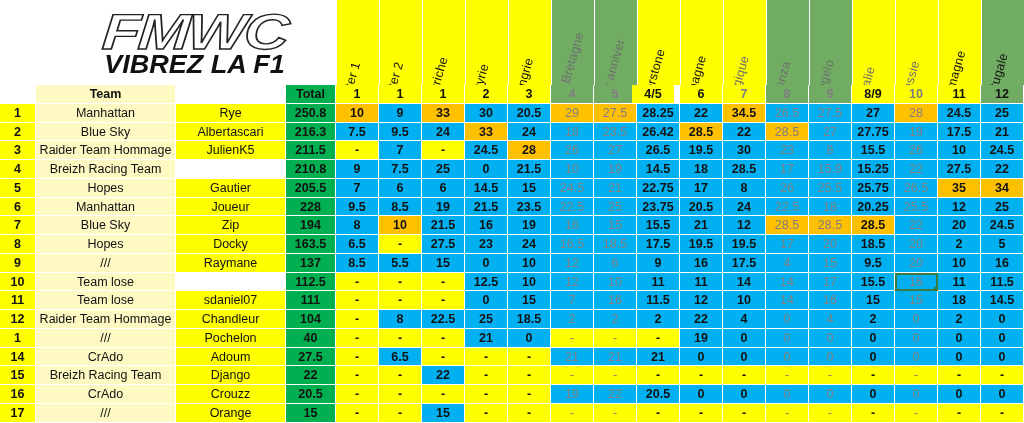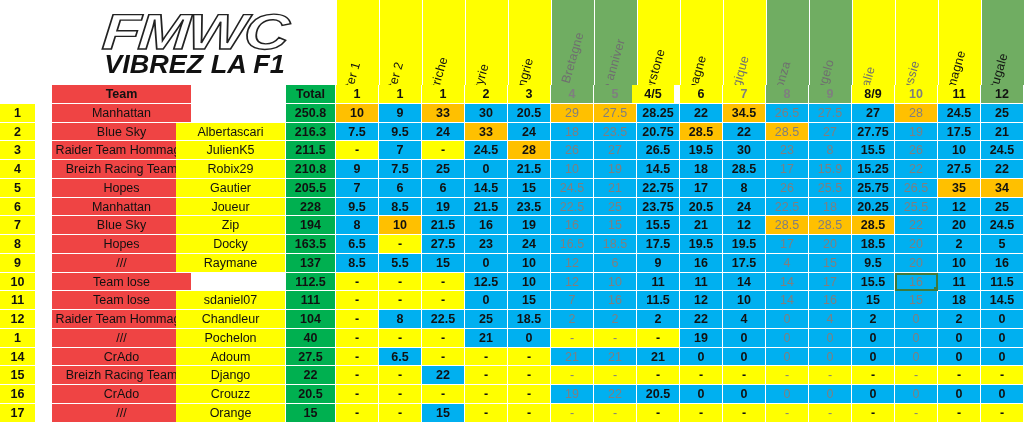--- a/index.html
+++ b/index.html
@@ -32,21 +32,21 @@
   .lab-grey { color:#6f6f6f; }
 
   
   #grid { position:absolute; left:0; top:85px; width:1024px; height:338px; }
   .row { position:relative; height:18.78px; width:1024px; }
   .cell { position:absolute; top:0; height:18.78px; line-height:18.2px;
           font-size:12.5px; text-align:center; overflow:hidden; white-space:nowrap;
           border-right:1px solid #ffffff; border-bottom:1px solid #ffffff; }
   .c-rank  { left:0;   width:36px;  background:#ffff00; color:#111; font-weight:bold; border-right:1px solid #ffffff;}
   .c-blank { left:0;   width:36px;  background:#ffffff; border:none; }
-  .c-team  { left:52px;  width:140px; background:#ef4444; color:#111; }
+  .c-team  { left:36px;  width:140px; background:#fef9c3; color:#111; }
   .c-joueur{ left:176px; width:110px; background:#ffff00; color:#111; }
   .c-total { left:286px; width:50px;  background:#00b050; color:#111; font-weight:bold;
              border-right:1px solid #ffffff; }
   .hdr .c-team, .hdr .c-joueur { font-weight:bold; }
   .hdr .cell { font-weight:bold; }
   .bg-y { background:#ffff00; }
   .bg-b { background:#00b0f0; }
   .bg-o { background:#ffc000; }
   .bg-g { background:#70ad62; }
   .t-dark { color:#111; font-weight:bold; }
@@ -172,20 +172,21 @@
         <div class="cell bg-g hdrnum t-grey" style="left: 766px; width: 43px;">8</div>
         <div class="cell bg-g hdrnum t-grey" style="left: 809px; width: 43px;">9</div>
         <div class="cell bg-y hdrnum t-dark" style="left: 852px; width: 43px;">8/9</div>
         <div class="cell bg-y hdrnum t-grey" style="left: 895px; width: 43px;">10</div>
         <div class="cell bg-y hdrnum t-dark" style="left: 938px; width: 43px;">11</div>
         <div class="cell bg-g hdrnum t-dark" style="left: 981px; width: 43px;">12</div>
       </div>
       <div class="row">
         <div class="cell c-rank">1</div>
         <div class="cell c-team">Manhattan</div>
+        <div class="cell c-joueur">Rye</div>
         <div class="cell c-total">250.8</div>
         <div class="spine"></div>
         <div class="cell bg-o t-dark" style="left: 336px; width: 43px;">10</div>
         <div class="cell bg-b t-dark" style="left: 379px; width: 43px;">9</div>
         <div class="cell bg-o t-dark" style="left: 422px; width: 43px;">33</div>
         <div class="cell bg-b t-dark" style="left: 465px; width: 43px;">30</div>
         <div class="cell bg-b t-dark" style="left: 508px; width: 43px;">20.5</div>
         <div class="cell bg-o t-grey" style="left: 551px; width: 43px;">29</div>
         <div class="cell bg-o t-grey" style="left: 594px; width: 43px;">27.5</div>
         <div class="cell bg-b t-dark" style="left: 637px; width: 43px;">28.25</div>
@@ -204,21 +205,21 @@
         <div class="cell c-joueur">Albertascari</div>
         <div class="cell c-total">216.3</div>
         <div class="spine"></div>
         <div class="cell bg-b t-dark" style="left: 336px; width: 43px;">7.5</div>
         <div class="cell bg-b t-dark" style="left: 379px; width: 43px;">9.5</div>
         <div class="cell bg-b t-dark" style="left: 422px; width: 43px;">24</div>
         <div class="cell bg-o t-dark" style="left: 465px; width: 43px;">33</div>
         <div class="cell bg-b t-dark" style="left: 508px; width: 43px;">24</div>
         <div class="cell bg-b t-grey" style="left: 551px; width: 43px;">18</div>
         <div class="cell bg-b t-grey" style="left: 594px; width: 43px;">23.5</div>
-        <div class="cell bg-b t-dark" style="left: 637px; width: 43px;">20.75</div>
+        <div class="cell bg-b t-dark" style="left: 637px; width: 43px;">26.42</div>
         <div class="cell bg-o t-dark" style="left: 680px; width: 43px;">28.5</div>
         <div class="cell bg-b t-dark" style="left: 723px; width: 43px;">22</div>
         <div class="cell bg-o t-grey" style="left: 766px; width: 43px;">28.5</div>
         <div class="cell bg-b t-grey" style="left: 809px; width: 43px;">27</div>
         <div class="cell bg-b t-dark" style="left: 852px; width: 43px;">27.75</div>
         <div class="cell bg-b t-grey" style="left: 895px; width: 43px;">19</div>
         <div class="cell bg-b t-dark" style="left: 938px; width: 43px;">17.5</div>
         <div class="cell bg-b t-dark" style="left: 981px; width: 43px;">21</div>
       </div>
       <div class="row">
@@ -240,21 +241,20 @@
         <div class="cell bg-b t-grey" style="left: 766px; width: 43px;">23</div>
         <div class="cell bg-b t-grey" style="left: 809px; width: 43px;">8</div>
         <div class="cell bg-b t-dark" style="left: 852px; width: 43px;">15.5</div>
         <div class="cell bg-b t-grey" style="left: 895px; width: 43px;">26</div>
         <div class="cell bg-b t-dark" style="left: 938px; width: 43px;">10</div>
         <div class="cell bg-b t-dark" style="left: 981px; width: 43px;">24.5</div>
       </div>
       <div class="row">
         <div class="cell c-rank">4</div>
         <div class="cell c-team">Breizh Racing Team</div>
-        <div class="cell c-joueur">Robix29</div>
         <div class="cell c-total">210.8</div>
         <div class="spine"></div>
         <div class="cell bg-b t-dark" style="left: 336px; width: 43px;">9</div>
         <div class="cell bg-b t-dark" style="left: 379px; width: 43px;">7.5</div>
         <div class="cell bg-b t-dark" style="left: 422px; width: 43px;">25</div>
         <div class="cell bg-b t-dark" style="left: 465px; width: 43px;">0</div>
         <div class="cell bg-b t-dark" style="left: 508px; width: 43px;">21.5</div>
         <div class="cell bg-b t-grey" style="left: 551px; width: 43px;">10</div>
         <div class="cell bg-b t-grey" style="left: 594px; width: 43px;">19</div>
         <div class="cell bg-b t-dark" style="left: 637px; width: 43px;">14.5</div>

